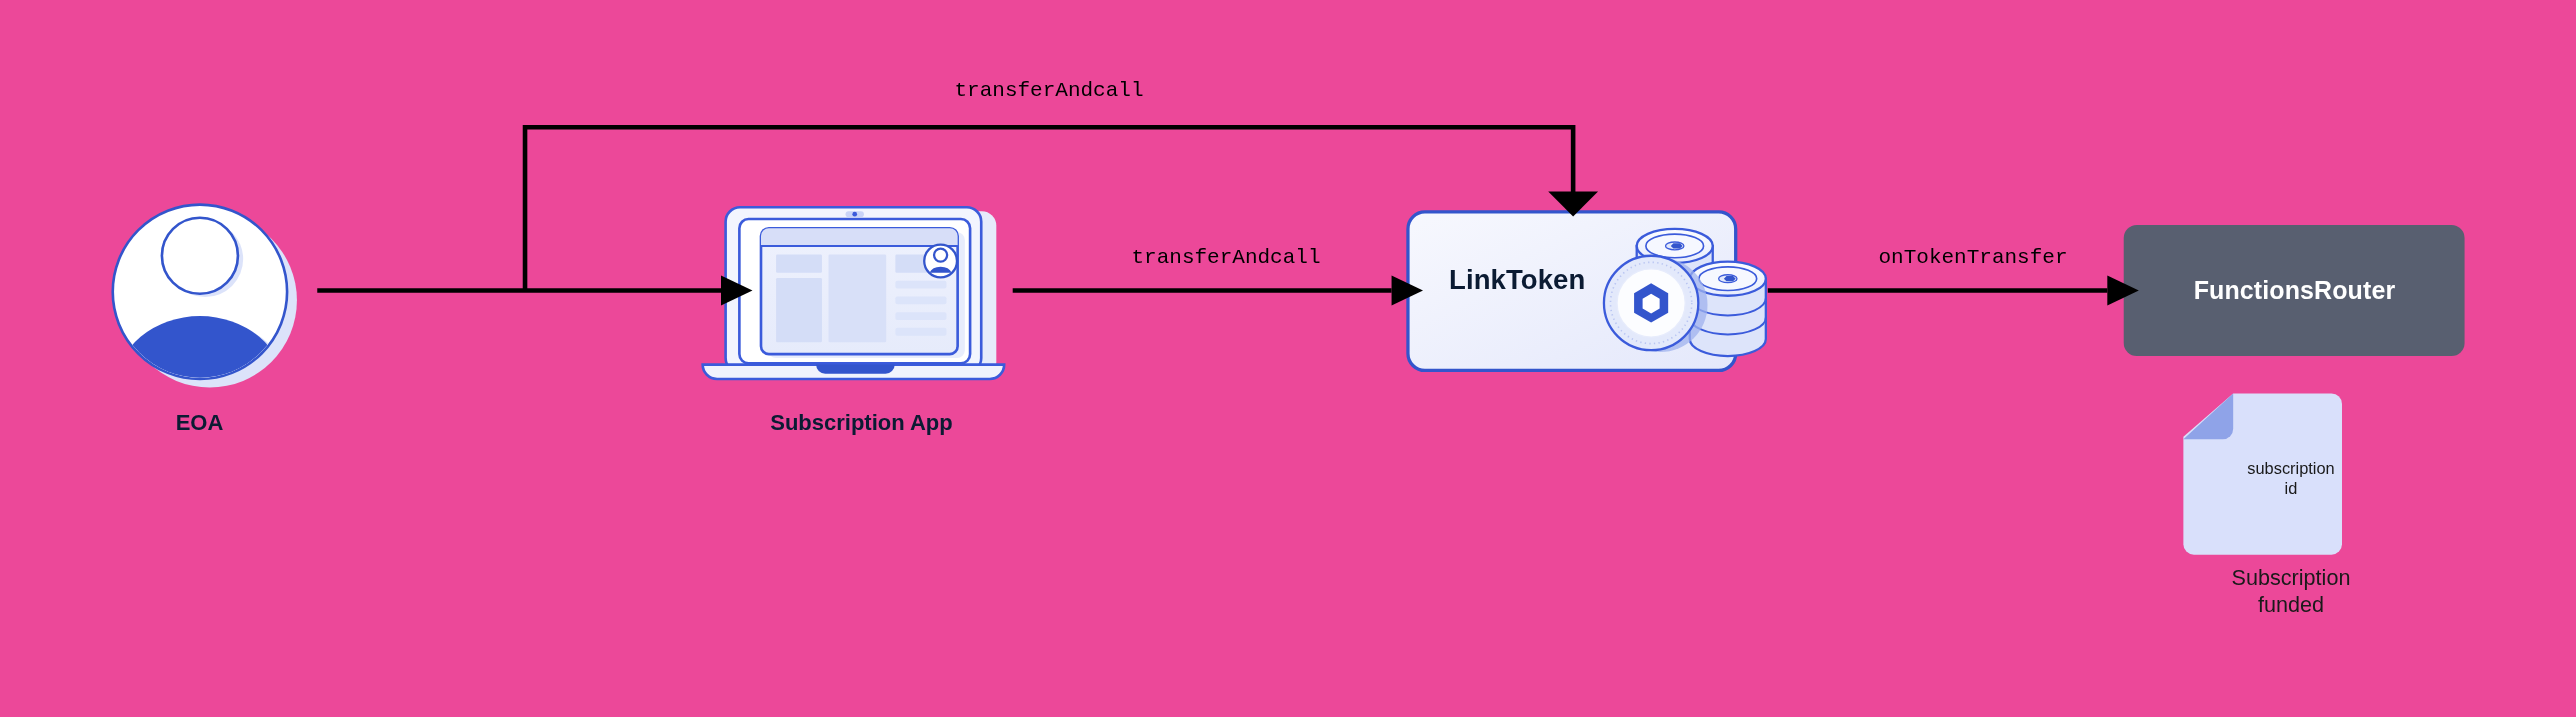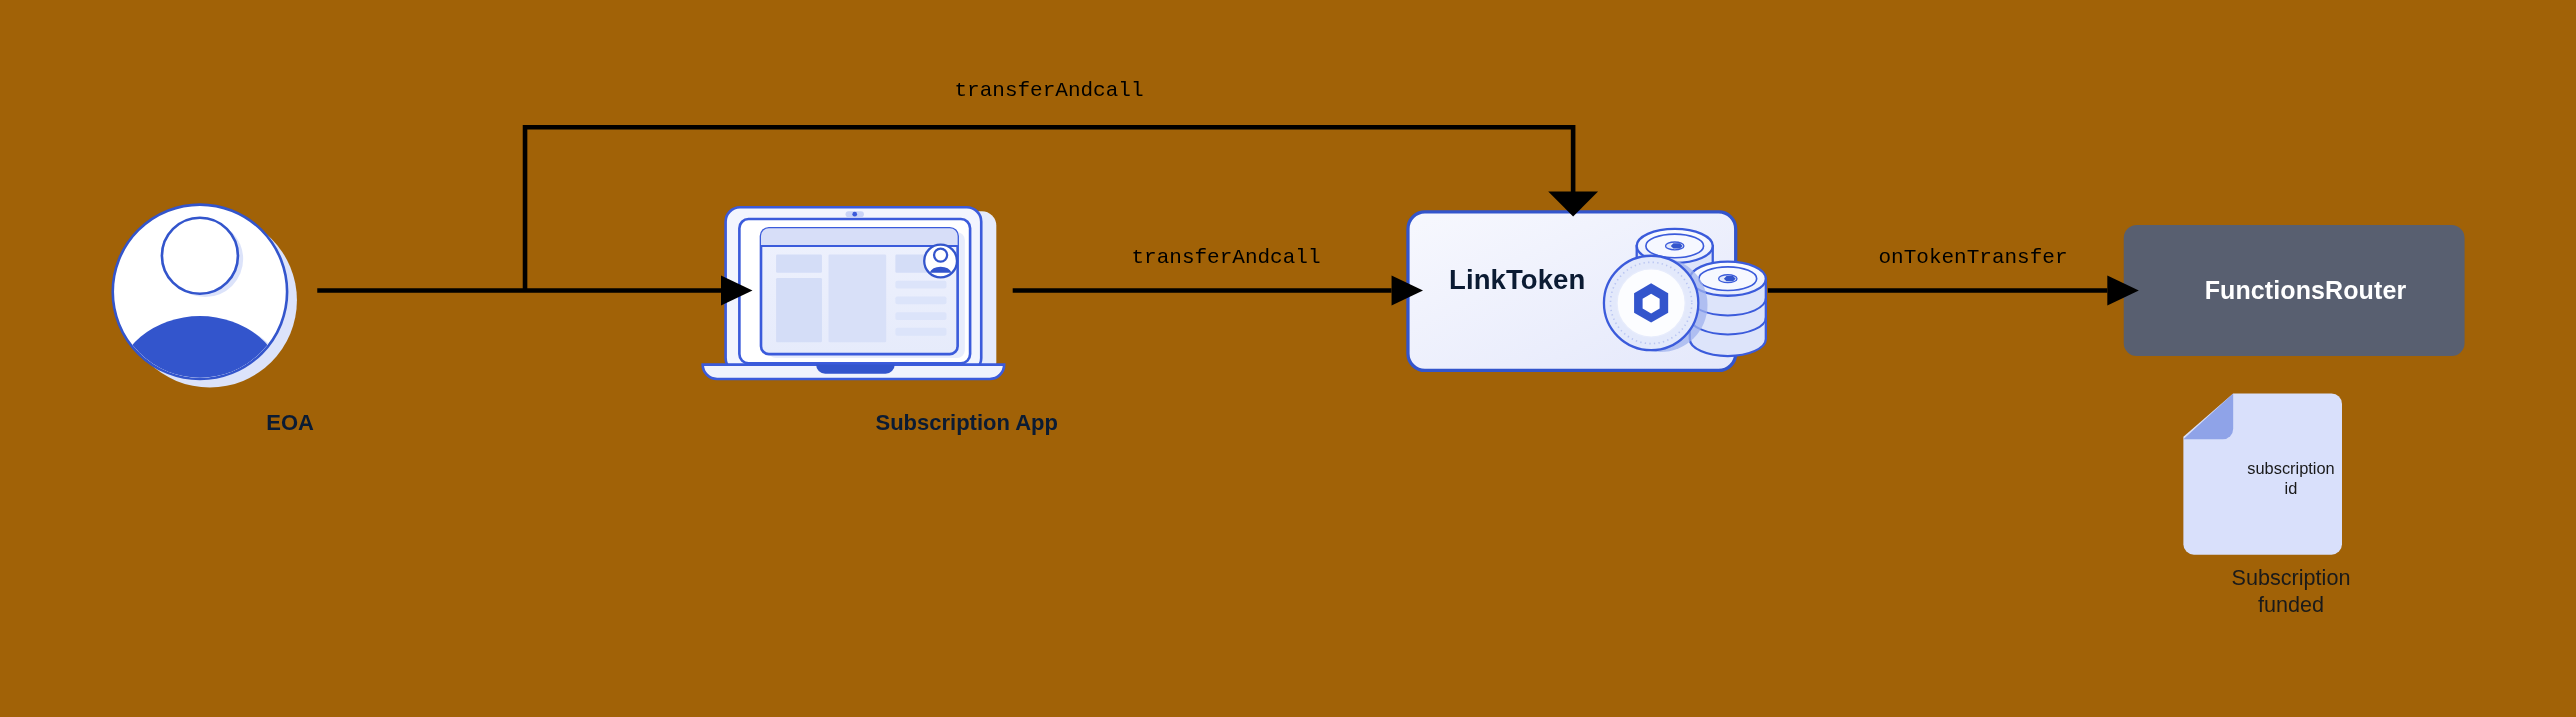--- a/index.html
+++ b/index.html
@@ -8,33 +8,33 @@
     padding: 0;
     background: #ffffff;
   }
   body {
     font-family: "Liberation Sans", sans-serif;
   }
   #diagram-root {
     position: relative;
     width: 2576px;
     height: 718px;
-    background: #a16207;
+    background: #ec4899;
     overflow: hidden;
   }
   .svg-layer {
     position: absolute;
     top: 0;
     left: 0;
     width: 2576px;
     height: 718px;
   }
   .node-label {
     position: absolute;
-    text-align: right;
+    text-align: center;
     color: #0b1b33;
     font-family: "Liberation Sans", sans-serif;
     font-weight: bold;
     line-height: 1.18;
     white-space: pre-line;
   }
   .edge-label {
     position: absolute;
     text-align: center;
     color: #000000;
@@ -46,21 +46,21 @@
     position: absolute;
     display: flex;
     align-items: center;
     font-family: "Liberation Sans", sans-serif;
     font-weight: bold;
     letter-spacing: 0.1px;
   }
   #eoa-label     { left: 85px;  top: 410px;  width: 229px; font-size: 22px; }
   #app-label     { left: 665px; top: 410px;  width: 393px; font-size: 22px; }
   #linktoken-label { left: 1449px; top: 212px; height: 135px; font-size: 27.5px; color: #0b1b33; }
-  #router-label  { left: 2124px; top: 225px; width: 341px; height: 131px; font-size: 25px; color: #ffffff; justify-content: center; margin-left: 11px; }
+  #router-label  { left: 2124px; top: 225px; width: 341px; height: 131px; font-size: 25px; color: #ffffff; justify-content: center; }
   #doc-inner-label {
     position: absolute;
     left: 2209px; top: 459px; width: 164px;
     text-align: center;
     font-family: "Liberation Sans", sans-serif;
     font-size: 16.4px;
     color: #1a1a1a;
     line-height: 1.2;
     white-space: pre-line;
   }

